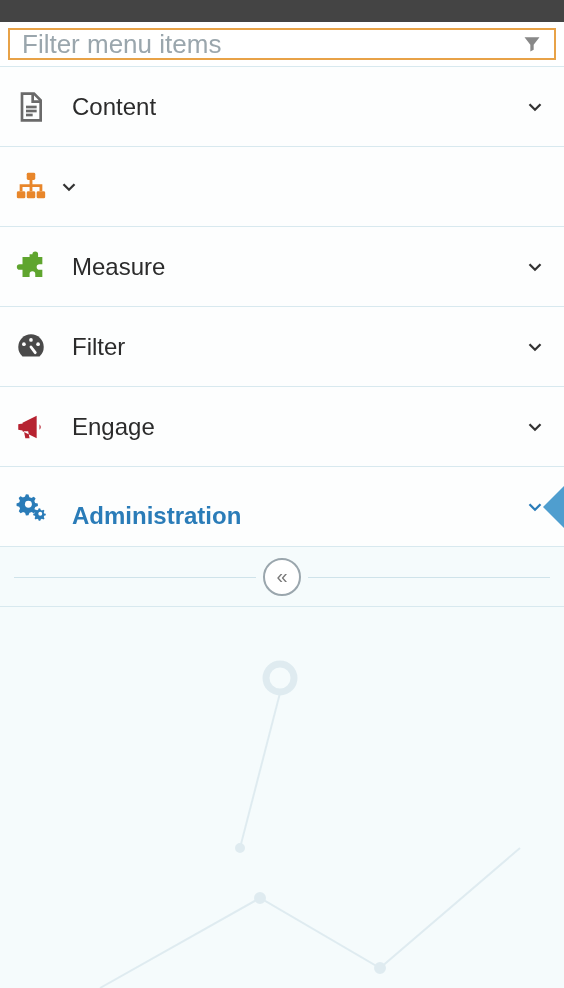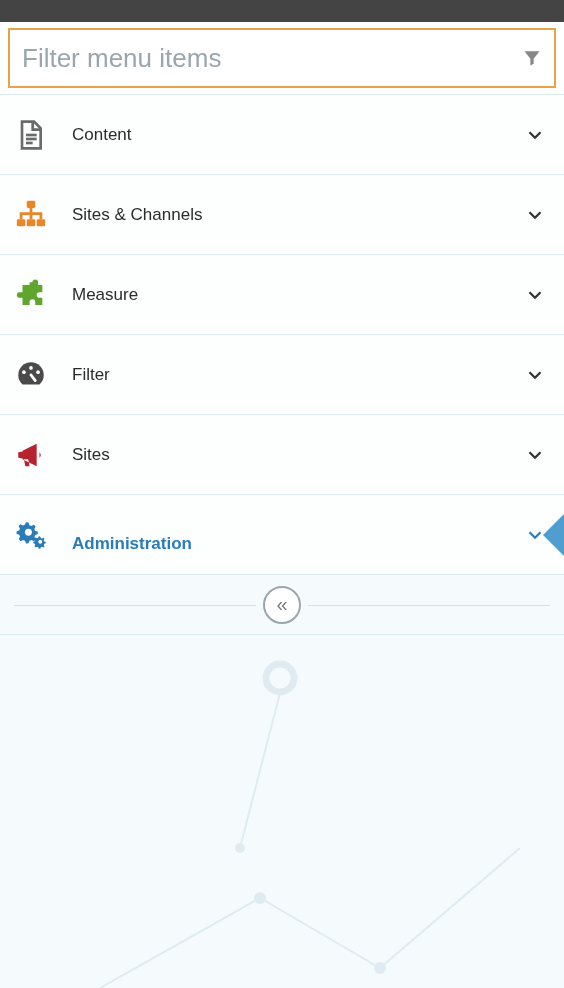--- a/index.html
+++ b/index.html
@@ -17,21 +17,21 @@
       width: 100%;
     }
     .filter-wrap {
       padding: 6px 8px;
       background: #fff;
     }
     .filter-box {
       display: flex;
       align-items: center;
       border: 2px solid #e8a247;
-      height: 60px;
+      height: 32px;
       padding: 0 12px;
       background: #fff;
     }
     .filter-input {
       flex: 1;
       border: none;
       outline: none;
       font-size: 26px;
       color: #333;
       background: transparent;
@@ -66,21 +66,21 @@
       margin-top: 19px;
     }
     .menu-icon {
       width: 44px;
       display: flex;
       justify-content: flex-start;
       align-items: center;
     }
     .menu-label {
       flex: 1;
-      font-size: 17px;
+      font-size: 24px;
       color: #2b2b2b;
       padding-left: 14px;
     }
     .chevron {
       color: #555;
       display: flex;
     }
     .chevron.active { color: #2a7cb8; }
     .active-marker {
       position: absolute;
@@ -171,21 +171,20 @@
   <div class="menu-item">
     <span class="menu-icon">
       <svg width="34" height="34" viewBox="0 0 24 24" fill="#e8862a">
         <rect x="9" y="2" width="6" height="5" rx="1"></rect>
         <rect x="2" y="15" width="6" height="5" rx="1"></rect>
         <rect x="9" y="15" width="6" height="5" rx="1"></rect>
         <rect x="16" y="15" width="6" height="5" rx="1"></rect>
         <path d="M12 7v4M12 11H5v4M12 11v4M12 11h7v4" stroke="#e8862a" stroke-width="2" fill="none"></path>
       </svg>
     </span>
-    <span class="menu-label">Sites &amp; Channels</span>
     <span class="chevron">
       <svg width="22" height="22" viewBox="0 0 24 24" fill="none" stroke="#333" stroke-width="2.5">
           <polyline points="6 9 12 15 18 9"></polyline>
         </svg>
     </span>
   </div>
 
   <div class="menu-item">
     <span class="menu-icon">
       <svg width="34" height="34" viewBox="0 0 24 24" fill="#5fa52e">
@@ -217,21 +216,21 @@
         </svg>
     </span>
   </div>
 
   <div class="menu-item">
     <span class="menu-icon">
       <svg width="34" height="34" viewBox="0 0 24 24" fill="#b62230">
         <path d="M3 10v4l3 .5V9.5L3 10zm3-1l10-5v16L6 15V9zm12 1a3 3 0 0 1 0 4V10zM7 15l1 5h3l-1-5H7z"></path>
       </svg>
     </span>
-    <span class="menu-label">Sites</span>
+    <span class="menu-label">Engage</span>
     <span class="chevron">
       <svg width="22" height="22" viewBox="0 0 24 24" fill="none" stroke="#333" stroke-width="2.5">
           <polyline points="6 9 12 15 18 9"></polyline>
         </svg>
     </span>
   </div>
 
   <div class="menu-item active">
     <span class="menu-icon">
       <svg width="36" height="36" viewBox="0 0 24 24" fill="#2a7cb8">

